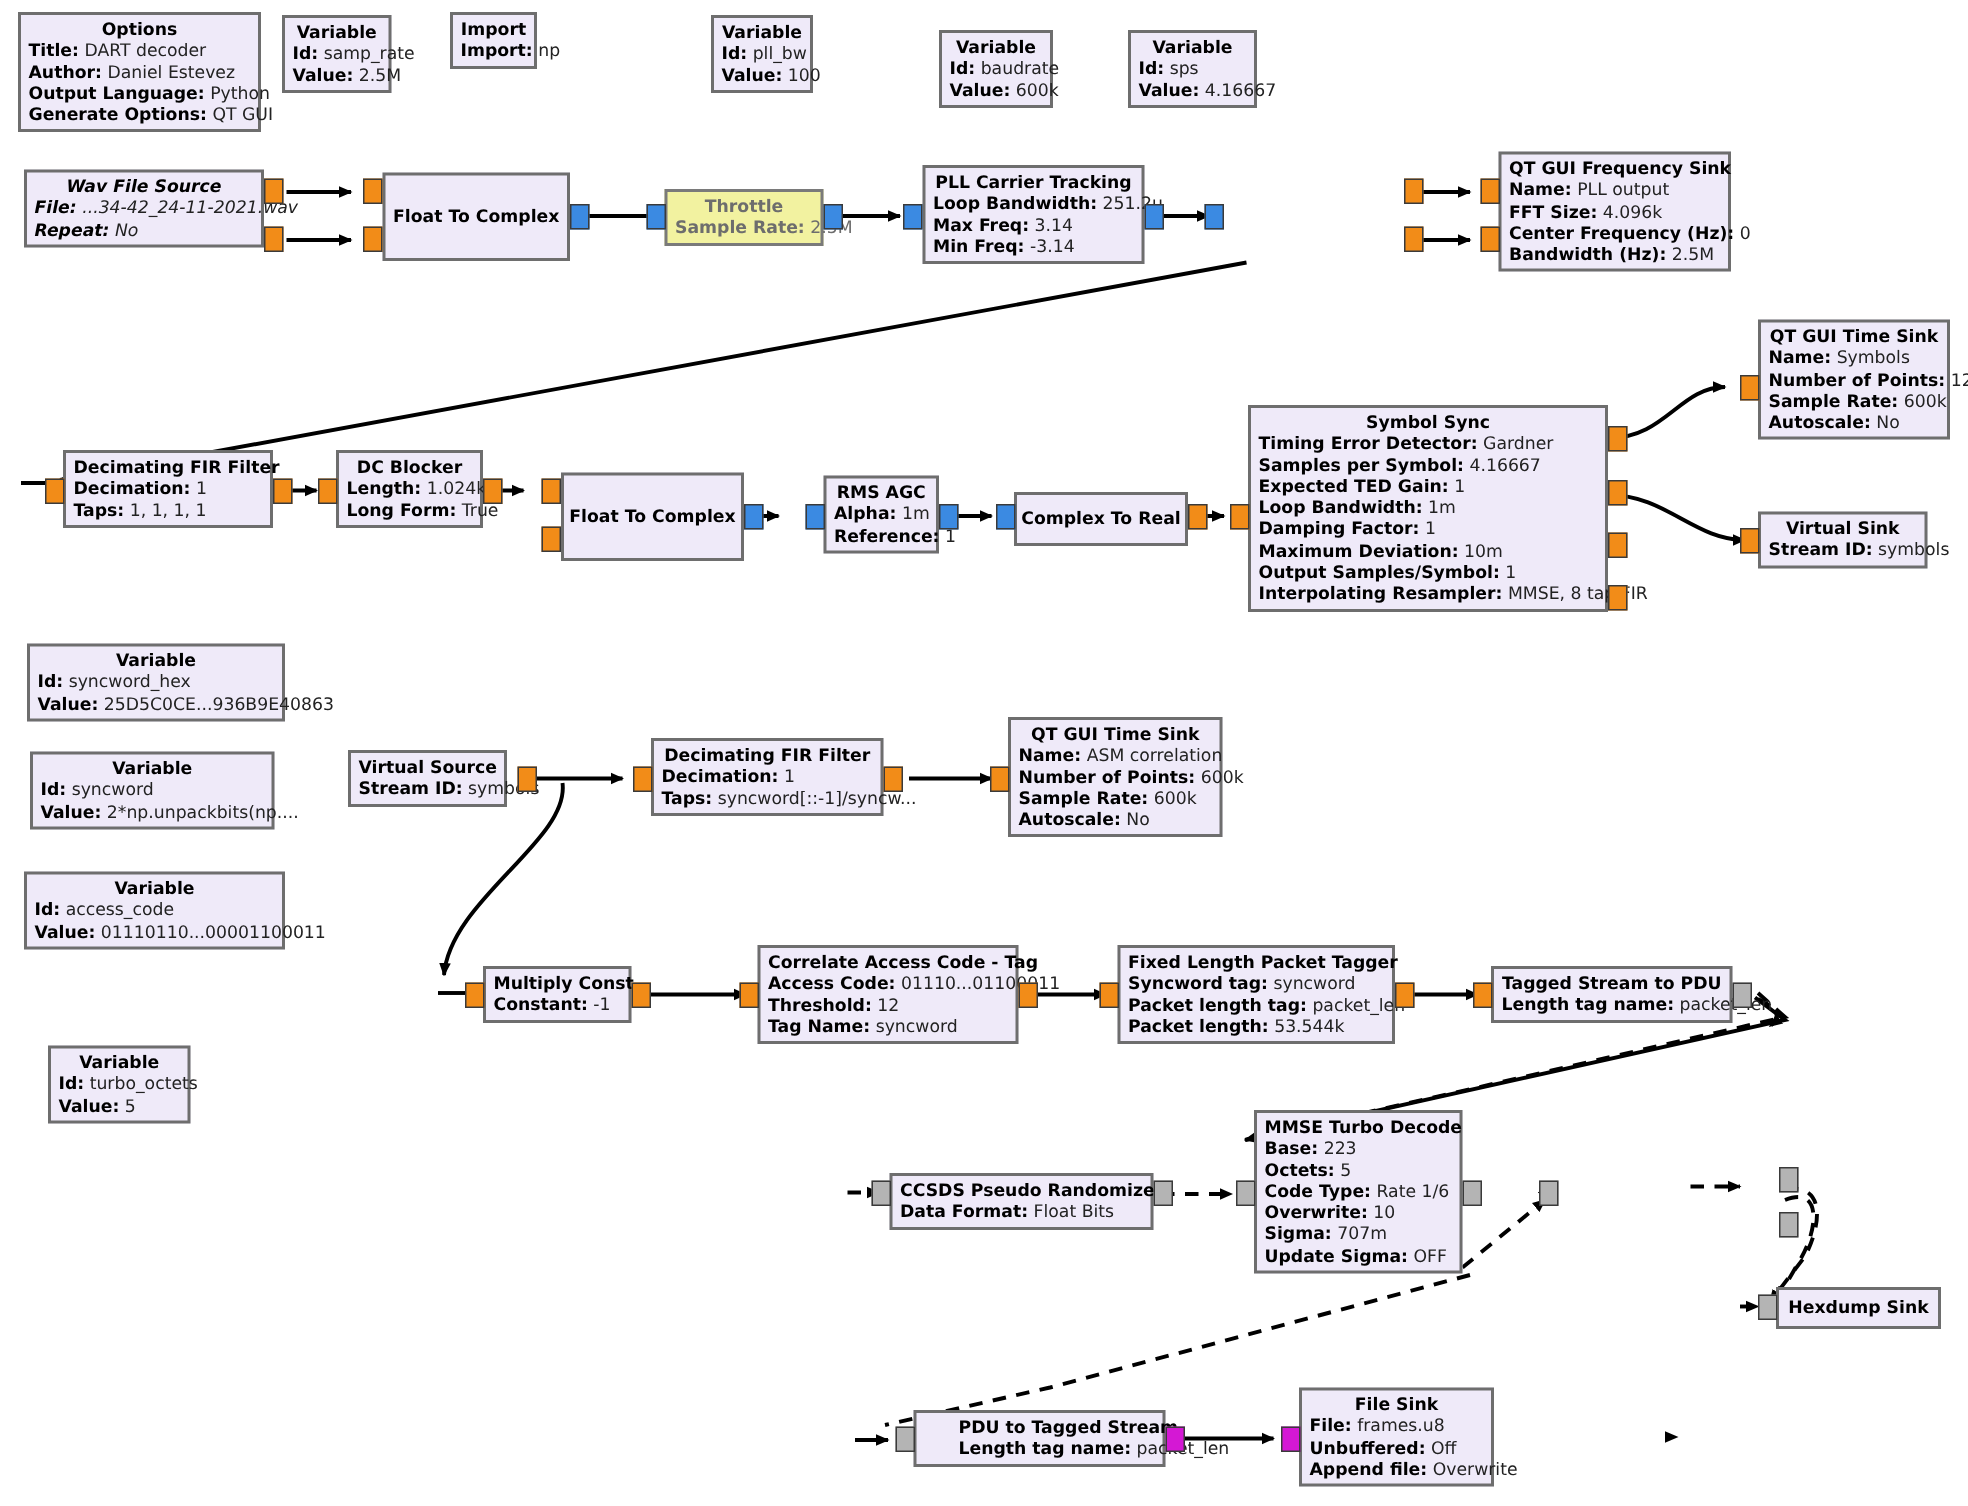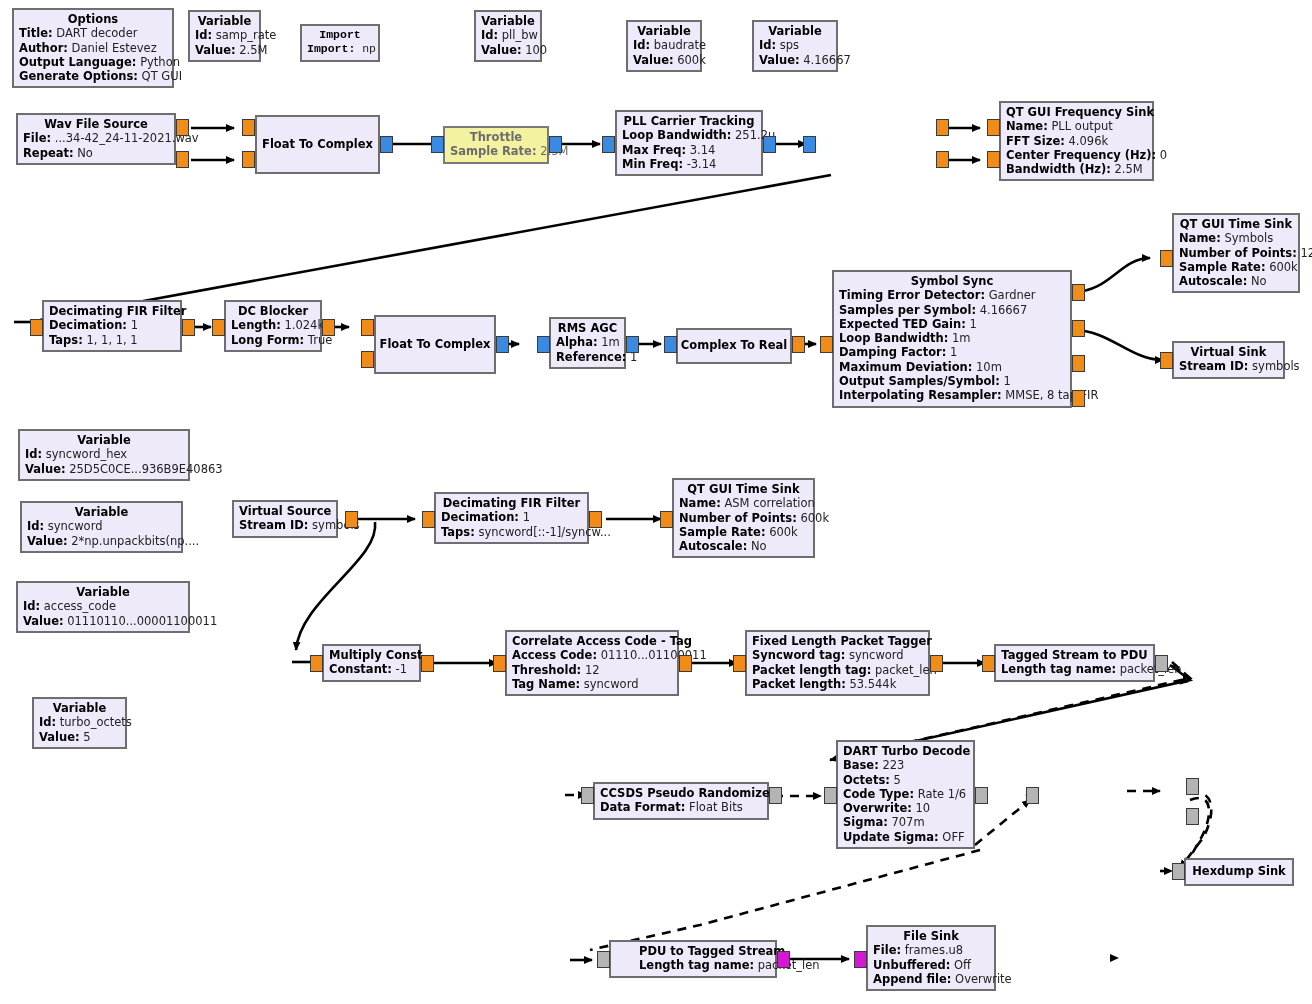--- a/index.html
+++ b/index.html
@@ -91,21 +91,21 @@
     <span class="p"><span class="k">Output Language:</span> <span class="v">Python</span></span>
     <span class="p"><span class="k">Generate Options:</span> <span class="v">QT GUI</span></span>
   </div>
 
   <div class="blk" style="left:188px;top:10px;width:73px;">
     <span class="t">Variable</span>
     <span class="p"><span class="k">Id:</span> <span class="v">samp_rate</span></span>
     <span class="p"><span class="k">Value:</span> <span class="v">2.5M</span></span>
   </div>
 
-  <div class="blk" style="left:300px;top:24px;width:80px;font-family:Liberation Mono, monospace;">
+  <div class="blk" style="left:300px;top:8px;width:58px;">
     <span class="t">Import</span>
     <span class="p"><span class="k">Import:</span> <span class="v">np</span></span>
   </div>
 
   <div class="blk" style="left:474px;top:10px;width:68px;">
     <span class="t">Variable</span>
     <span class="p"><span class="k">Id:</span> <span class="v">pll_bw</span></span>
     <span class="p"><span class="k">Value:</span> <span class="v">100</span></span>
   </div>
 
@@ -114,21 +114,21 @@
     <span class="p"><span class="k">Id:</span> <span class="v">baudrate</span></span>
     <span class="p"><span class="k">Value:</span> <span class="v">600k</span></span>
   </div>
 
   <div class="blk" style="left:752px;top:20px;width:86px;">
     <span class="t">Variable</span>
     <span class="p"><span class="k">Id:</span> <span class="v">sps</span></span>
     <span class="p"><span class="k">Value:</span> <span class="v">4.16667</span></span>
   </div>
 
-  <div class="blk" style="left:16px;top:113px;width:160px;">
+  <div class="blk" style="left:16px;top:113px;width:160px;font-style:italic;">
     <span class="t">Wav File Source</span>
     <span class="p"><span class="k">File:</span> <span class="v">...34-42_24-11-2021.wav</span></span>
     <span class="p"><span class="k">Repeat:</span> <span class="v">No</span></span>
   </div>
   <div class="port pf" style="left:176px;top:119px;"></div>
   <div class="port pf" style="left:176px;top:151px;"></div>
 
   <div class="blk" style="left:255px;top:115px;width:125px;height:59px;">
     <div class="ctr">
         <span class="t">Float To Complex</span>
@@ -321,21 +321,21 @@
   <div class="port pm" style="left:1155px;top:655px;"></div>
 
   <div class="blk" style="left:593px;top:782px;width:176px;">
     <span class="t">CCSDS Pseudo Randomizer</span>
     <span class="p"><span class="k">Data Format:</span> <span class="v">Float Bits</span></span>
   </div>
   <div class="port pm" style="left:581px;top:787px;"></div>
   <div class="port pm" style="left:769px;top:787px;"></div>
 
   <div class="blk" style="left:836px;top:740px;width:139px;">
-    <span class="t">DART Turbo Decode</span>
+    <span class="t">MMSE Turbo Decode</span>
     <span class="p"><span class="k">Base:</span> <span class="v">223</span></span>
     <span class="p"><span class="k">Octets:</span> <span class="v">5</span></span>
     <span class="p"><span class="k">Code Type:</span> <span class="v">Rate 1/6</span></span>
     <span class="p"><span class="k">Overwrite:</span> <span class="v">10</span></span>
     <span class="p"><span class="k">Sigma:</span> <span class="v">707m</span></span>
     <span class="p"><span class="k">Update Sigma:</span> <span class="v">OFF</span></span>
   </div>
   <div class="port pm" style="left:824px;top:787px;"></div>
   <div class="port pm" style="left:975px;top:787px;"></div>
 

